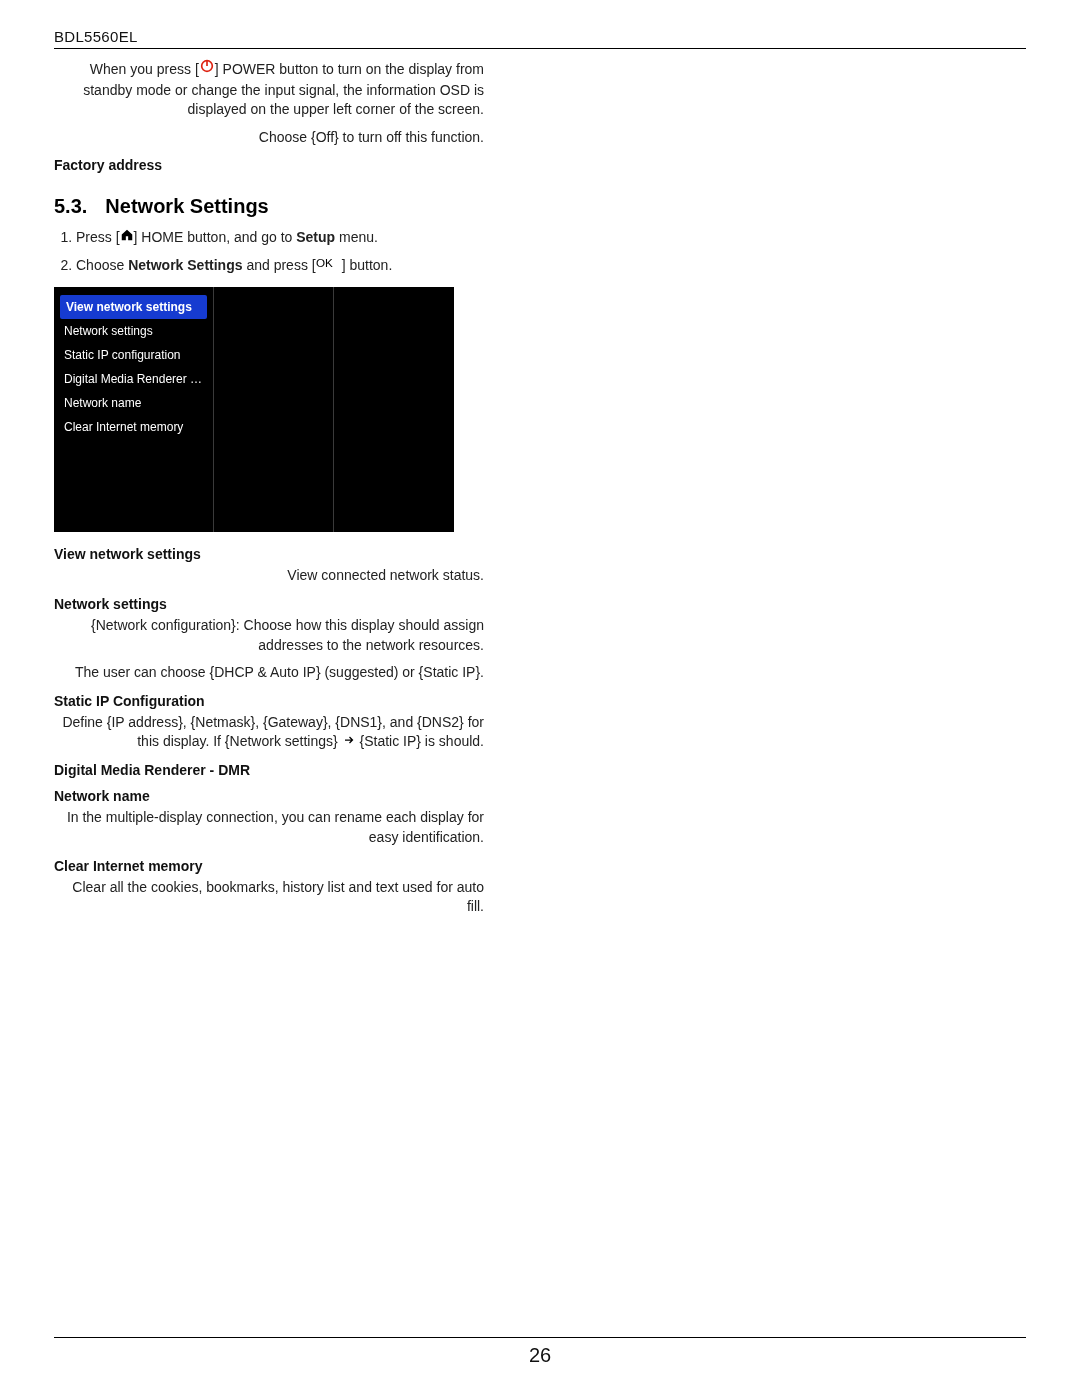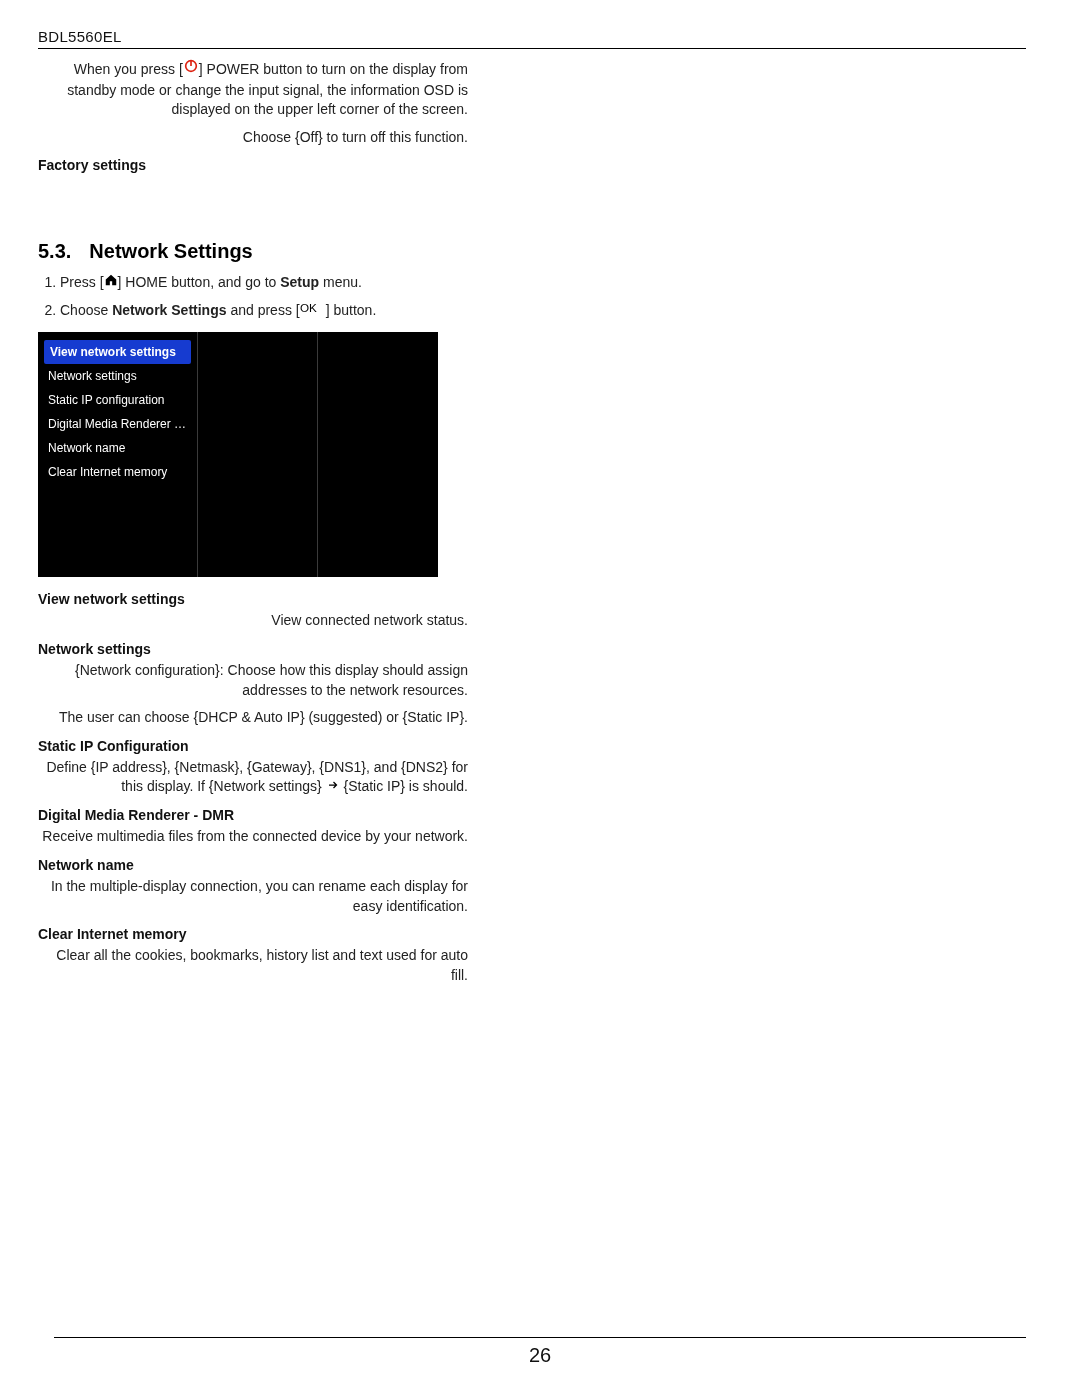--- a/index.html
+++ b/index.html
@@ -4,21 +4,21 @@
 <style>
   body {
     font-family: "Segoe UI", Arial, sans-serif;
     margin: 0;
     padding: 0;
     background: #fff;
     color: #333;
     width: 1080px;
   }
   .page {
-    padding: 28px 54px 40px 38px;
+    padding: 28px 54px 40px 54px;
     box-sizing: border-box;
     width: 1080px;
     min-height: 1397px;
     position: relative;
   }
   .header {
     border-bottom: 1px solid #000;
     padding-bottom: 2px;
     margin-bottom: 10px;
   }
@@ -46,21 +46,20 @@
   }
   h2.section {
     font-size: 20px;
     font-weight: bold;
     margin: 22px 0 8px 0;
     color: #000;
   }
   h2.section .secnum {
     display: inline-block;
     margin-right: 18px;
-    margin-top: 45px;
   }
   ol.steps {
     margin: 4px 0 10px 0;
     padding-left: 22px;
     font-size: 14px;
     line-height: 1.6;
     color: #222;
   }
   ol.steps li { margin-bottom: 4px; }
   .bold { font-weight: bold; margin-top: 32px; }
@@ -126,21 +125,21 @@
   <div class="column">
 
     <p class="body">
       <span>When you press [</span><span class="inline-icon"><svg width="16" height="16" viewBox="0 0 24 24">
             <circle cx="12" cy="12" r="8" fill="none" stroke="#d21" stroke-width="2.5"></circle>
             <line x1="12" y1="4" x2="12" y2="12" stroke="#d21" stroke-width="2.5"></line>
           </svg></span><span>] POWER button to turn on the display from standby mode or change the input signal, the information OSD is displayed on the upper left corner of the screen.</span>
     </p>
     <p class="body">Choose {Off} to turn off this function.</p>
 
-    <h3 class="subhead">Factory settings</h3>
+    <h3 class="subhead">Factory address</h3>
 
     <h2 class="section">
       <span class="secnum">5.3.</span><span>Network Settings</span>
     </h2>
 
     <ol class="steps">
       <li>
         <span>Press [</span><span class="inline-icon"><svg width="14" height="14" viewBox="0 0 24 24">
               <path d="M3 11 L12 3 L21 11 L21 21 L14 21 L14 14 L10 14 L10 21 L3 21 Z" fill="#000"></path>
             </svg></span><span>] HOME button, and go to </span><span class="bold">Setup</span><span> menu.</span>
@@ -173,21 +172,20 @@
     <p class="body">The user can choose {DHCP &amp; Auto IP} (suggested) or {Static IP}.</p>
 
     <h3 class="subhead">Static IP Configuration</h3>
     <p class="body">
       <span>Define {IP address}, {Netmask}, {Gateway}, {DNS1}, and {DNS2} for this display. If {Network settings} </span><span class="inline-icon"><svg width="14" height="12" viewBox="0 0 24 24">
             <path d="M4 12 L18 12 M13 6 L19 12 L13 18" fill="none" stroke="#000" stroke-width="2.5"></path>
           </svg></span><span> {Static IP} is should.</span>
     </p>
 
     <h3 class="subhead">Digital Media Renderer - DMR</h3>
-    <p class="body">Receive multimedia files from the connected device by your network.</p>
 
     <h3 class="subhead">Network name</h3>
     <p class="body">In the multiple-display connection, you can rename each display for easy identification.</p>
 
     <h3 class="subhead">Clear Internet memory</h3>
     <p class="body">Clear all the cookies, bookmarks, history list and text used for auto fill.</p>
 
   </div>
 
   <div class="footer">

